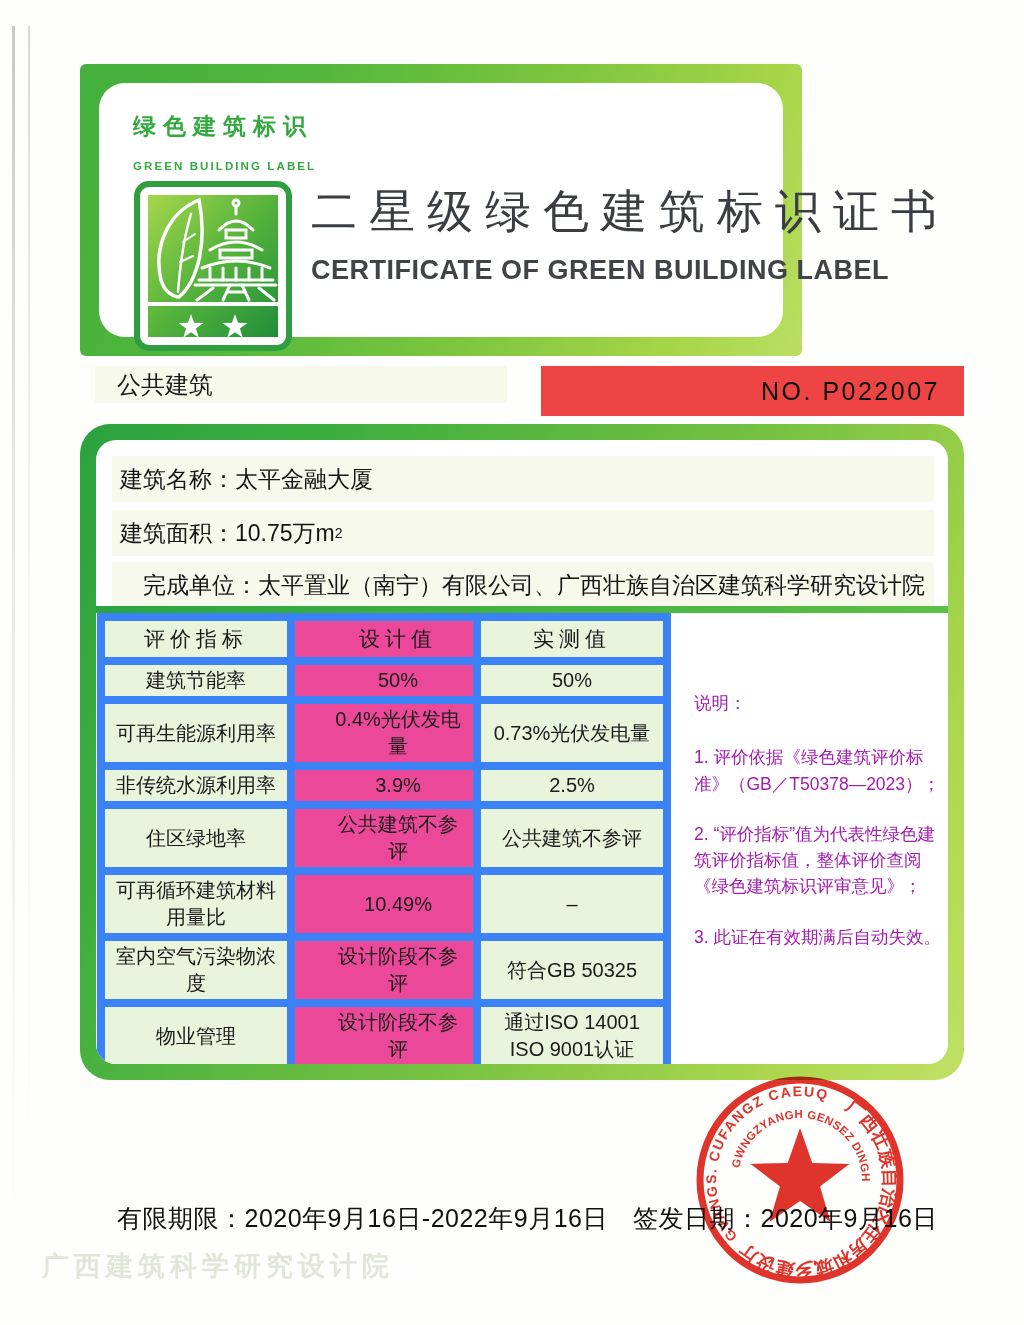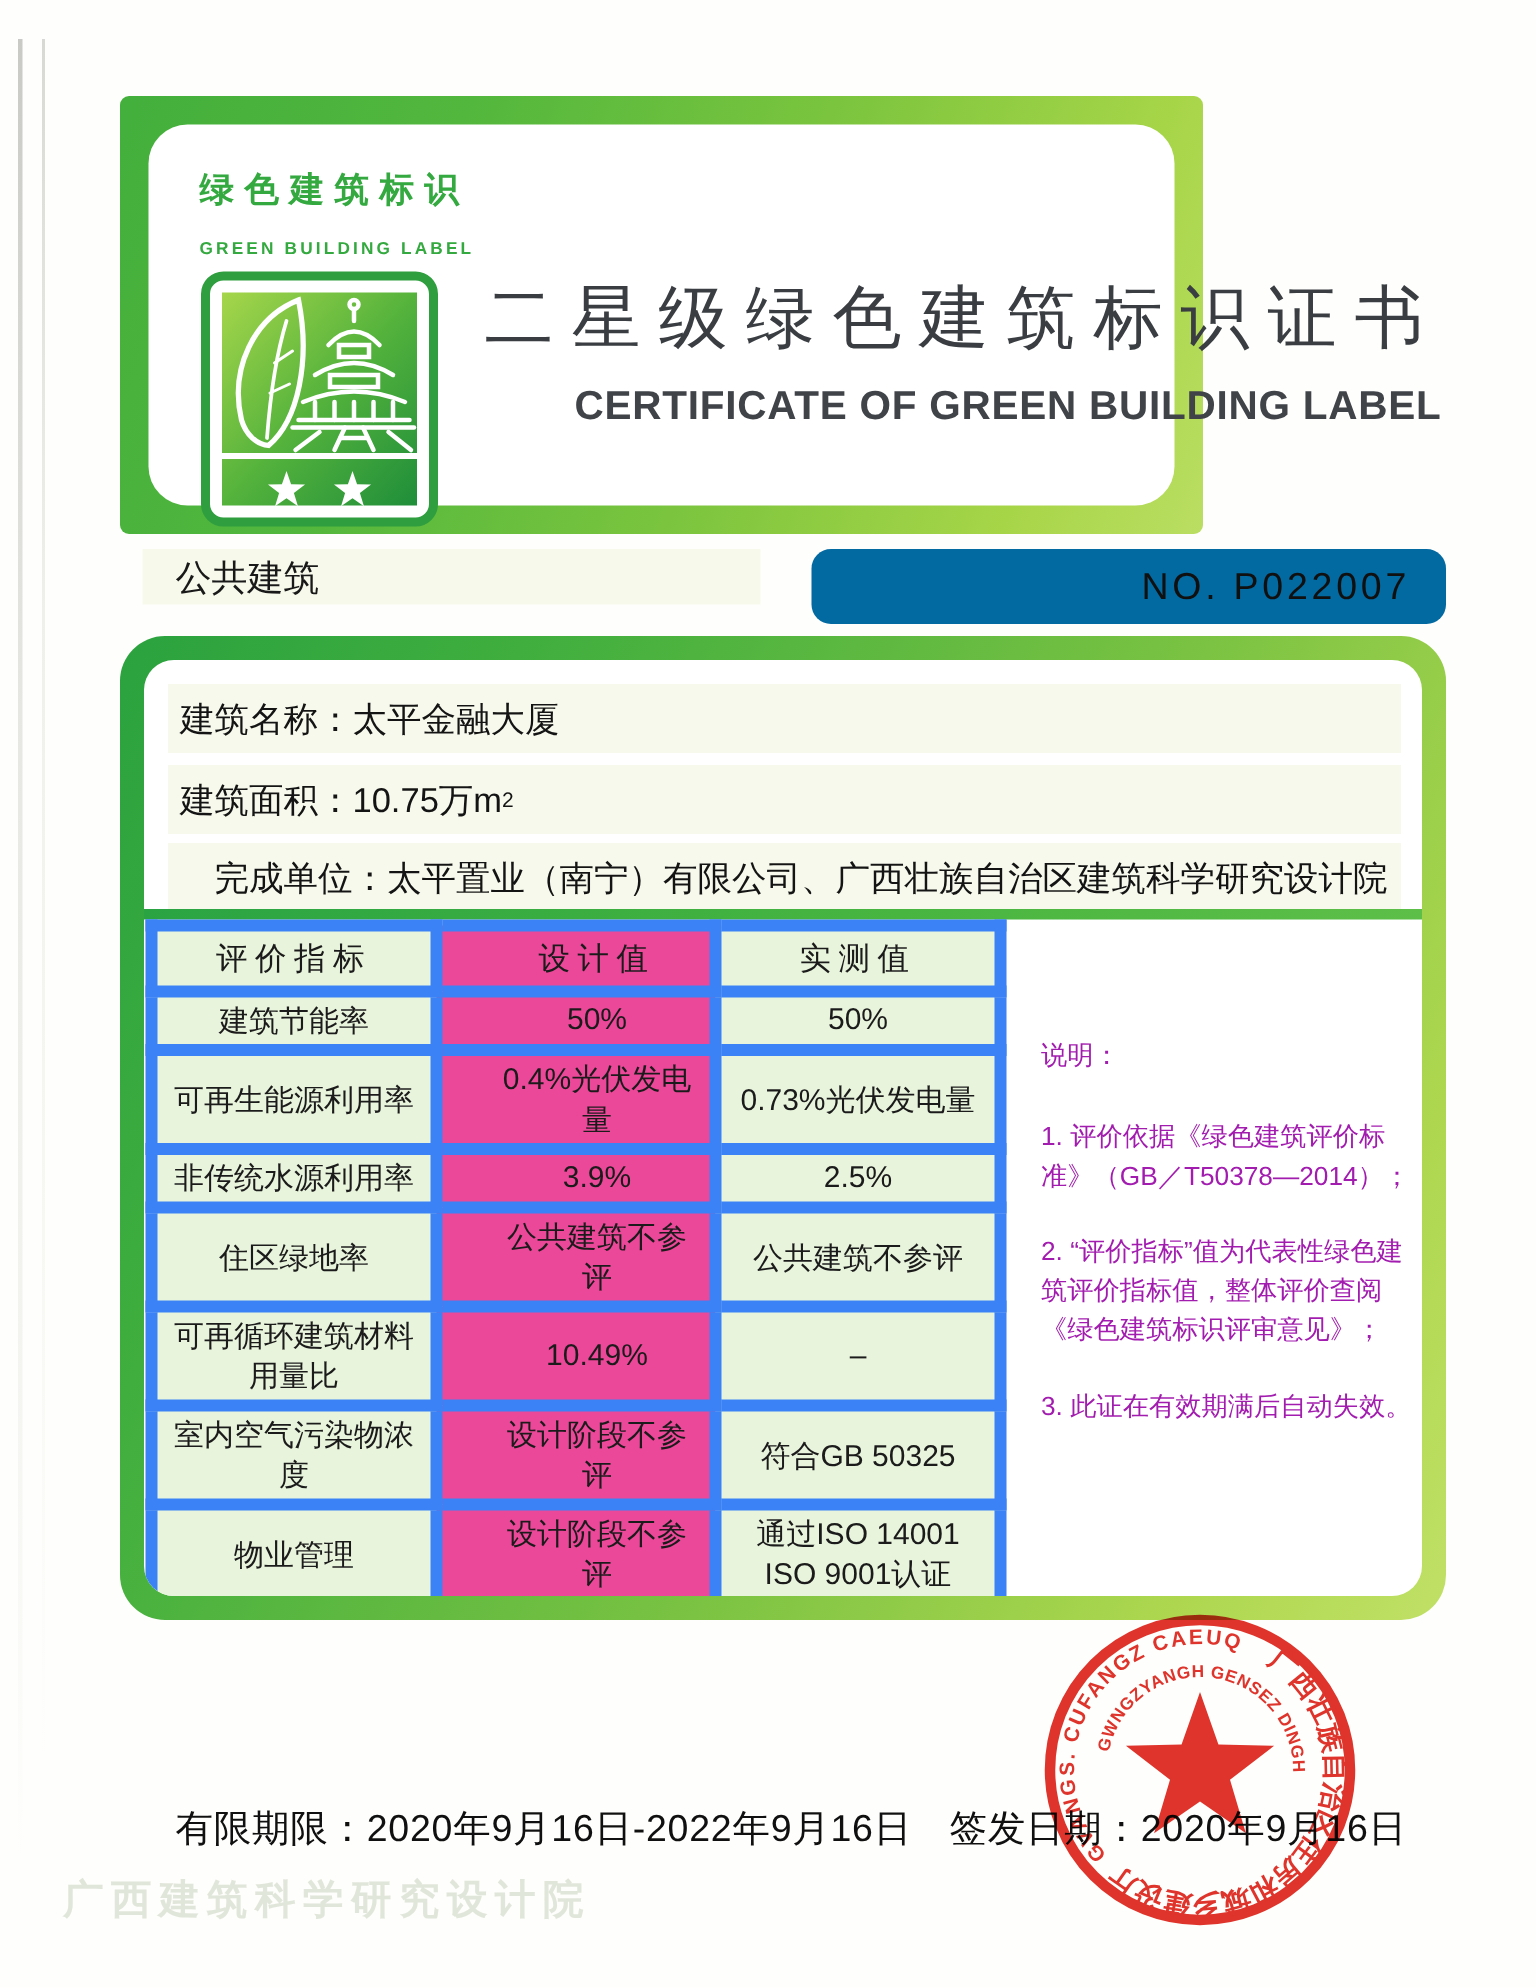--- a/index.html
+++ b/index.html
@@ -13,31 +13,31 @@
     background:linear-gradient(#d8d8d4,#efefeb 30%,rgba(239,239,235,0) 90%);}
 
   
   .header-card{position:absolute;left:80px;top:64px;width:722px;height:292px;border-radius:6px;
     background:linear-gradient(112deg,#43af3c 0%,#52b73d 28%,#7cc53e 58%,#a7d548 84%,#bade62 100%);}
   .header-inner{position:absolute;inset:19px;background:#ffffff;border-radius:26px;}
   .logo-block{position:absolute;left:34px;top:28px;width:200px;text-align:left;}
   .logo-cn{font-size:23px;font-weight:700;color:#33a93f;letter-spacing:7px;white-space:nowrap;}
   .logo-en{font-size:11.5px;font-weight:700;color:#33a93f;letter-spacing:2.1px;margin-top:18px;white-space:nowrap;}
   .logo-mark{display:block;margin-top:8px;width:160px;height:172px;}
-  .title-block{position:absolute;left:212px;top:98px;width:650px;text-align:right;}
+  .title-block{position:absolute;left:212px;top:98px;width:650px;text-align:left;}
   .title-cn{font-size:46px;font-weight:500;color:#3a3e42;letter-spacing:12px;white-space:nowrap;}
   .title-en{font-size:27px;font-weight:700;color:#404449;letter-spacing:0.5px;margin-top:12px;white-space:nowrap;}
 
   
   .meta-strip-left{position:absolute;left:95px;top:366px;width:412px;height:37px;background:#f7f9eb;
     display:flex;align-items:center;padding-left:22px;box-sizing:border-box;
     font-size:24px;font-weight:500;color:#191919;}
-  .meta-strip-right{position:absolute;left:541px;top:366px;width:423px;height:50px;background:#0369a1;
+  .meta-strip-right{position:absolute;left:541px;top:366px;width:423px;height:50px;background:#ef4444;
     display:flex;align-items:center;justify-content:flex-end;padding-right:24px;box-sizing:border-box;
-    font-size:25px;font-weight:500;letter-spacing:2.5px;color:#101010;border-radius:13px;}
+    font-size:25px;font-weight:500;letter-spacing:2.5px;color:#101010;}
 
   
   .main-panel{position:absolute;left:80px;top:424px;width:884px;height:656px;border-radius:30px;
     background:linear-gradient(118deg,#2ba23f 0%,#3fae3e 22%,#79c242 58%,#aed74f 85%,#c0e066 100%);}
   .main-inner{position:absolute;inset:16px;background:#ffffff;border-radius:20px;overflow:hidden;}
 
   .info-row{position:absolute;left:16px;width:822px;height:46px;background:#f7f9ec;
     display:flex;align-items:center;padding-left:8px;box-sizing:border-box;
     font-size:23px;font-weight:500;color:#141414;white-space:nowrap;}
   .info-row sup{font-size:14px;}
@@ -203,21 +203,21 @@
           <td class="c1">物业管理</td>
           <td class="c2">设计阶段不参评</td>
           <td class="c3">通过ISO 14001
 ISO 9001认证</td>
         </tr>
       </tbody>
         </table>
 
       <div class="notes">
         <div class="notes-title">说明：</div>
-        <p>1. 评价依据《绿色建筑评价标准》（GB／T50378—2014）；</p>
+        <p>1. 评价依据《绿色建筑评价标准》（GB／T50378—2023）；</p>
         <p>2. “评价指标”值为代表性绿色建筑评价指标值，整体评价查阅《绿色建筑标识评审意见》；</p>
         <p>3. 此证在有效期满后自动失效。</p>
       </div>
 
     </div>
   </div>
 
   <div class="footer-validity">有限期限：2020年9月16日-2022年9月16日</div>
   <div class="footer-issue">签发日期：2020年9月16日</div>
 

